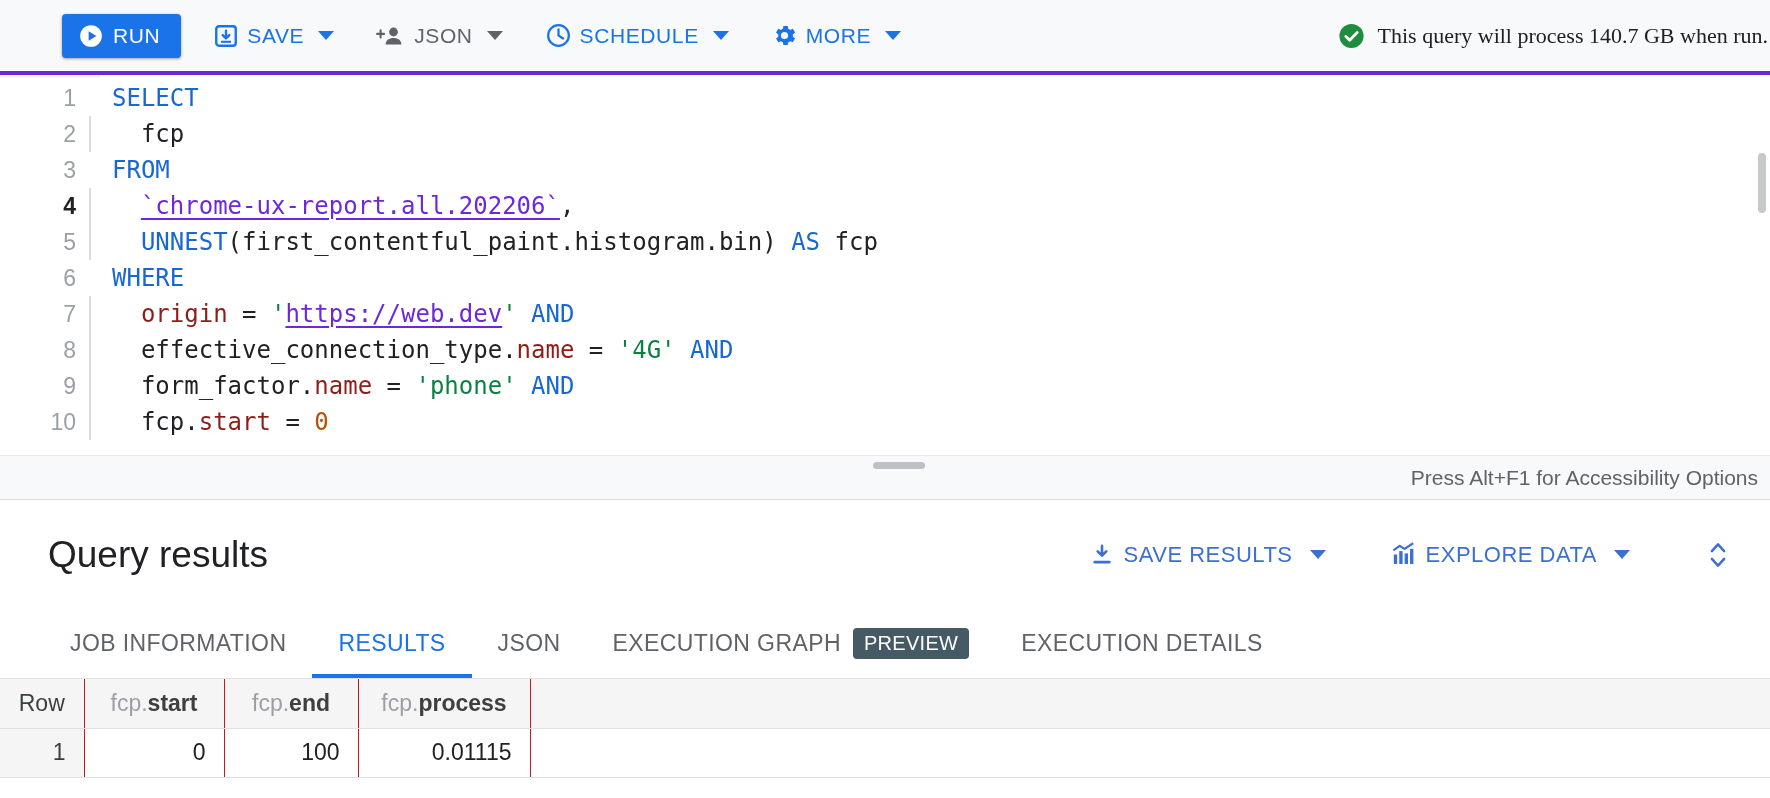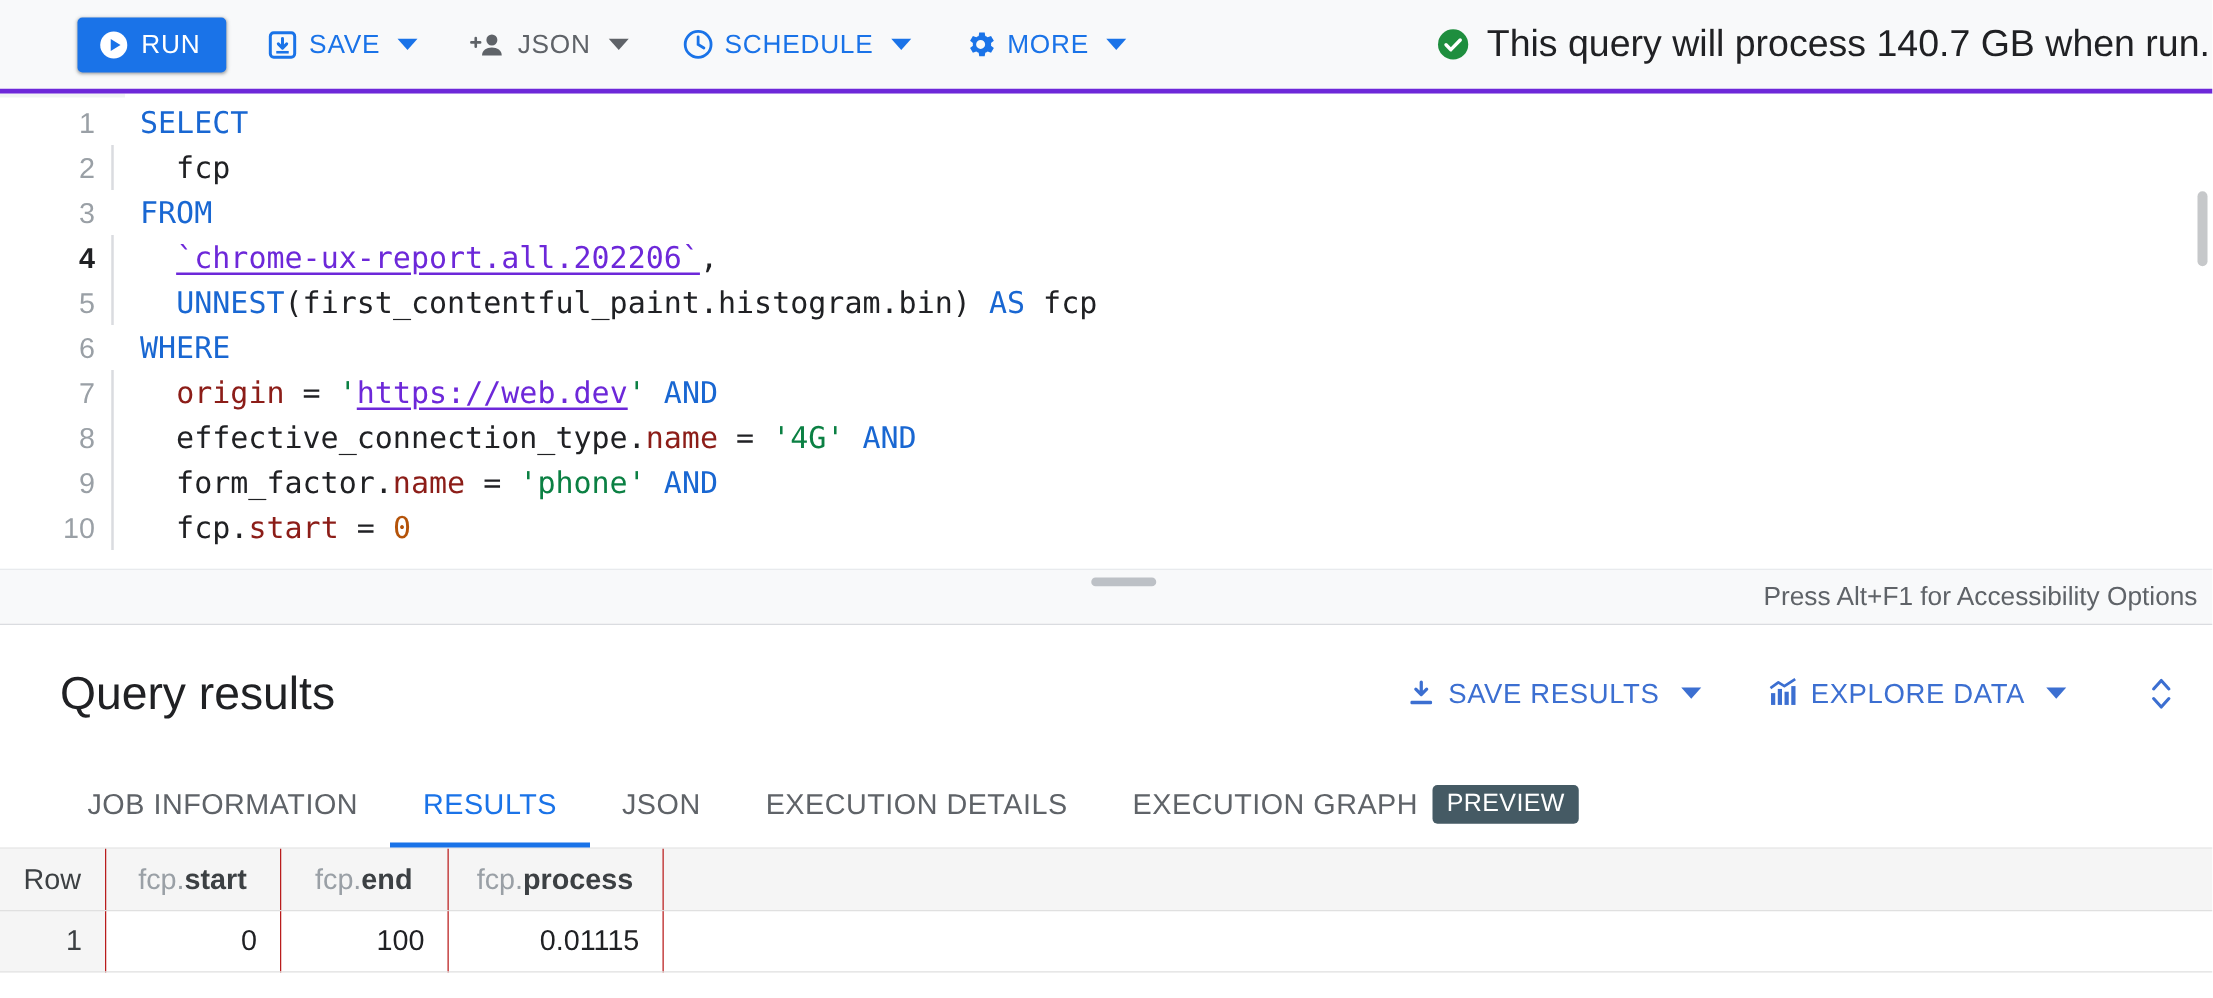--- a/index.html
+++ b/index.html
@@ -88,23 +88,23 @@
     right: 0;
     top: 50%;
     transform: translateY(-50%);
     display: flex;
     align-items: center;
     gap: 12px;
     padding-right: 2px;
     white-space: nowrap;
   }
   .status .txt {
-    font-size: 30px;
+    font-size: 22px;
     color: #202124;
-    font-family: Liberation Sans, sans-serif;
+    font-family: Liberation Serif, serif;
   }
 
   
   .editor {
     position: absolute;
     top: 75px; left: 0;
     width: 1770px;
     height: 380px;
     background: #ffffff;
     overflow: hidden;
@@ -215,24 +215,24 @@
   .results-title {
     position: absolute;
     left: 48px;
     font-size: 37px;
     color: #202124;
     font-weight: 400;
     white-space: nowrap;
   }
   .res-actions {
     position: absolute;
-    right: 21px;
-    display: flex;
-    align-items: center;
-    gap: 0px;
+    right: 32px;
+    display: flex;
+    align-items: center;
+    gap: 12px;
   }
   .res-btn {
     display: flex;
     align-items: center;
     gap: 9px;
     height: 44px;
     padding: 0 12px;
     margin-left: 28px;
     border-radius: 4px;
     cursor: pointer;
@@ -483,25 +483,25 @@
       <div class="tab">
         <span>JOB INFORMATION</span>
       </div>
       <div class="tab active">
         <span>RESULTS</span>
       </div>
       <div class="tab">
         <span>JSON</span>
       </div>
       <div class="tab">
-        <span>EXECUTION DETAILS</span>
-      </div>
-      <div class="tab">
         <span>EXECUTION GRAPH</span>
         <span class="badge">PREVIEW</span>
+      </div>
+      <div class="tab">
+        <span>EXECUTION DETAILS</span>
       </div>
     </div>
 
   <table class="rtable">
     <thead>
       <tr id="thead-row">
           <th class="rowh" style="width: 84px;">Row</th>
           <th style="width: 140px;"><span class="dim">fcp.</span><span class="strong">start</span></th>
           <th style="width: 134px;"><span class="dim">fcp.</span><span class="strong">end</span></th>
           <th style="width: 172px;"><span class="dim">fcp.</span><span class="strong">process</span></th>

